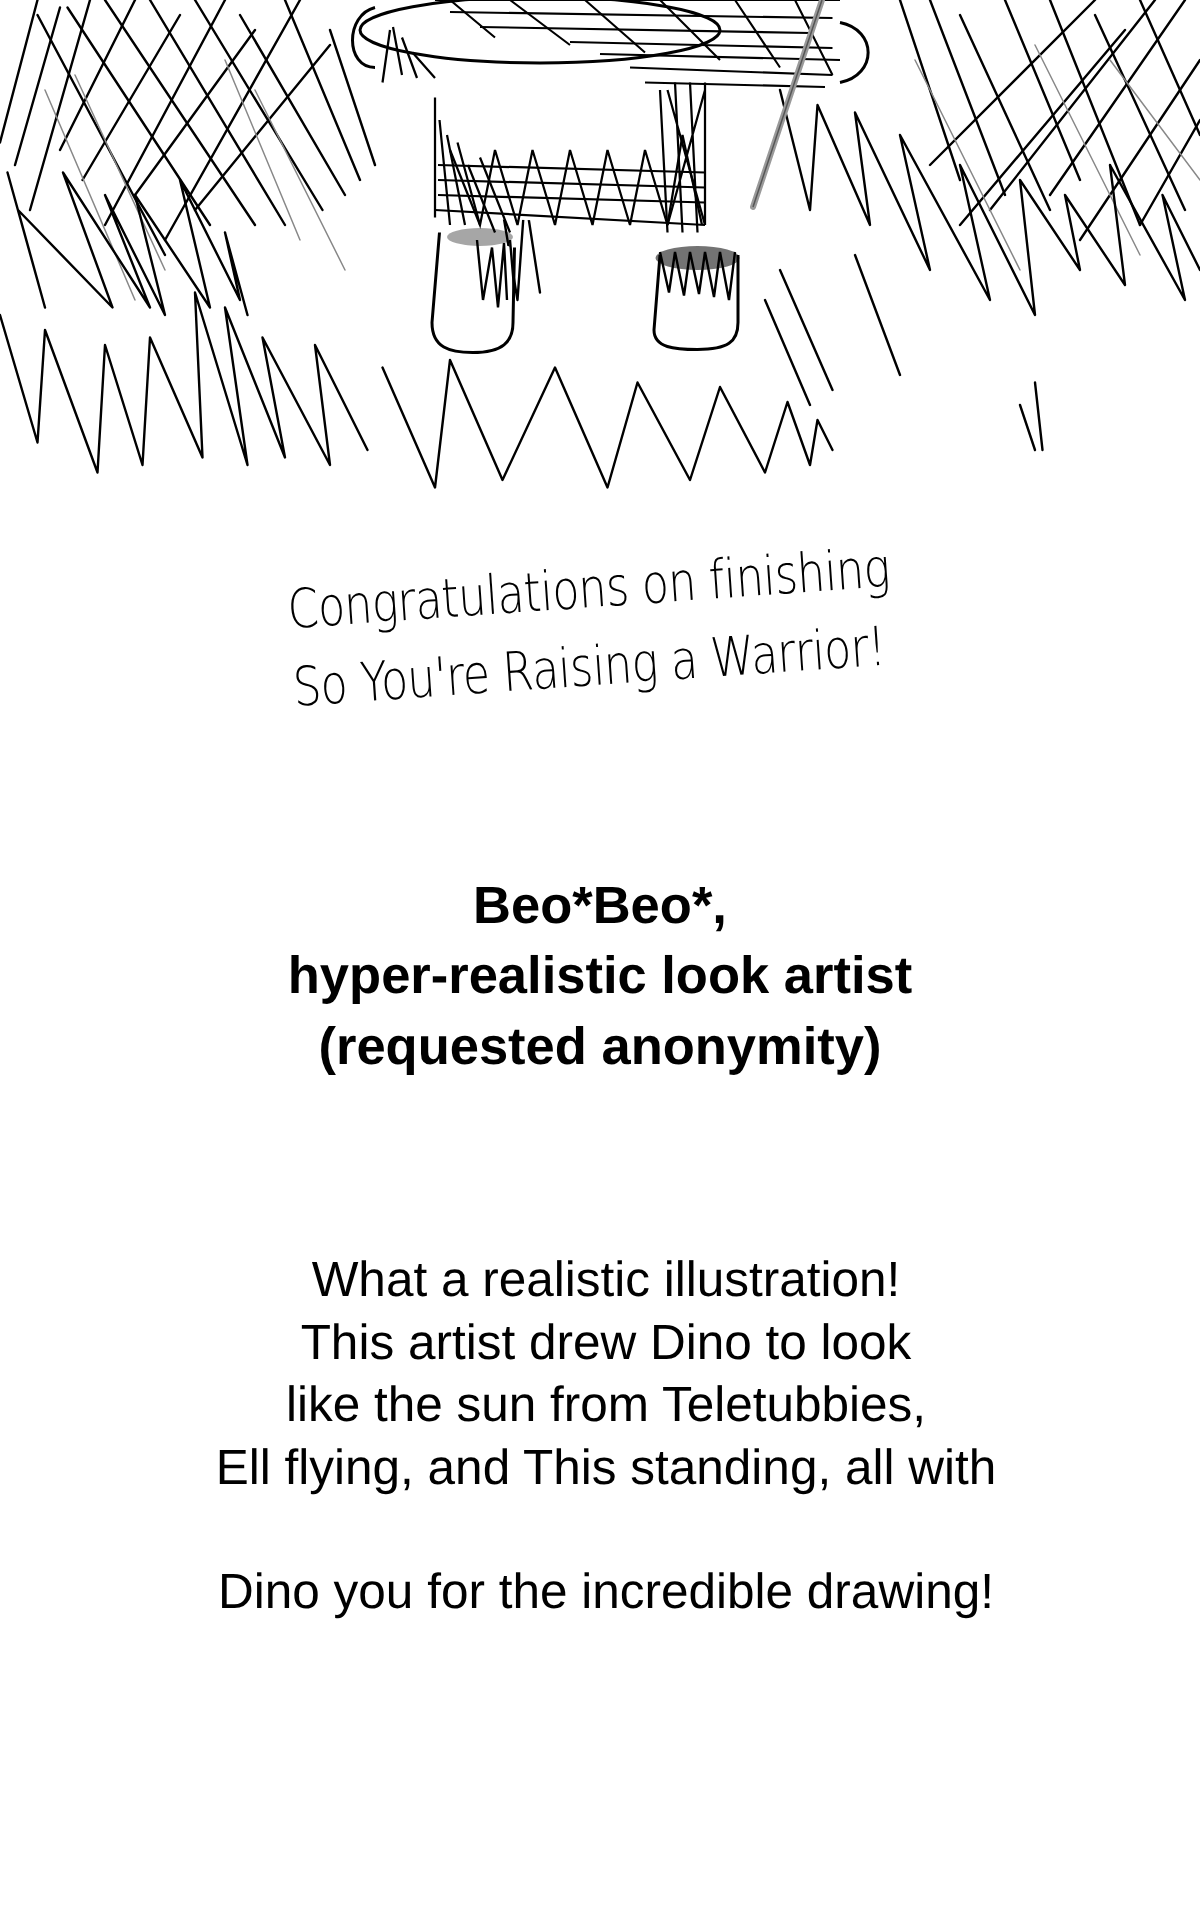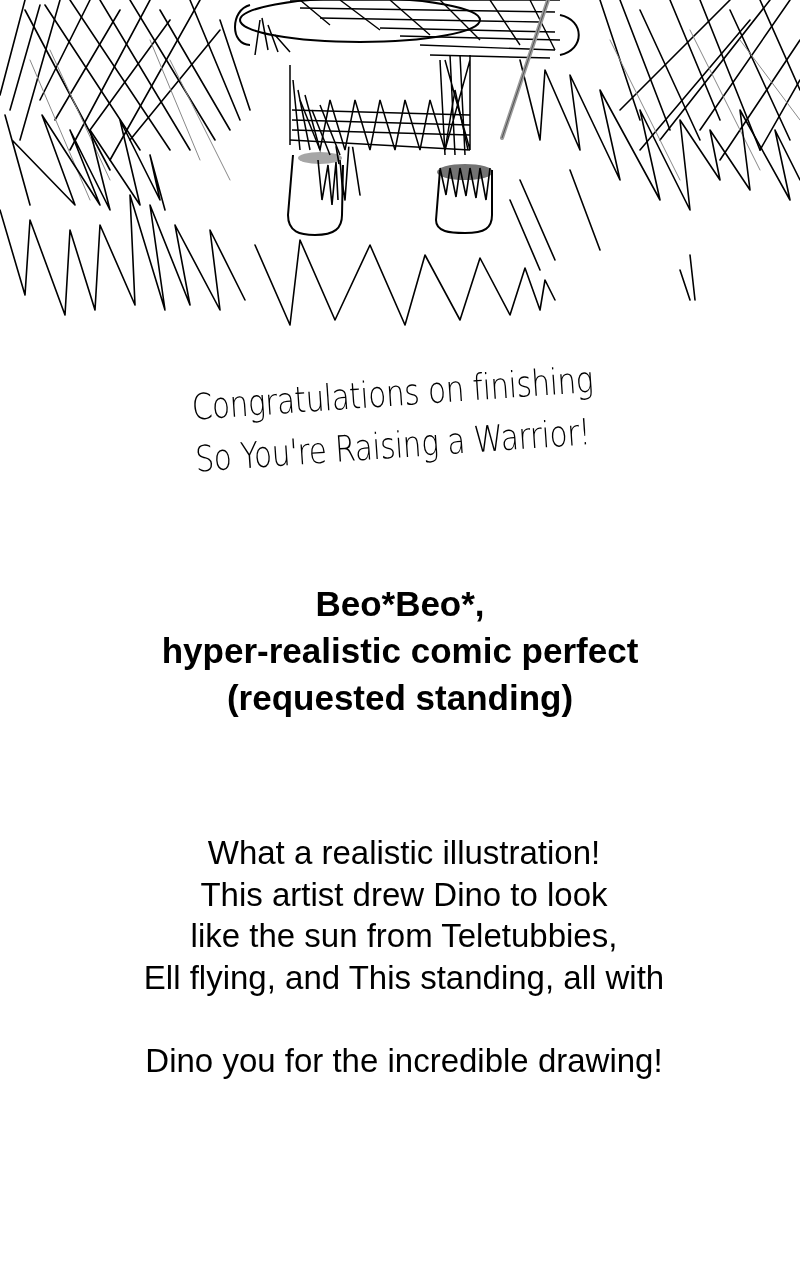--- a/index.html
+++ b/index.html
@@ -123,22 +123,22 @@
   </g>
 </svg>
 
 <div class="handwritten">
   <div>Congratulations on finishing</div>
   <div>So You're Raising a Warrior!</div>
 </div>
 
 <div class="credit">
   <div>Beo*Beo*,</div>
-  <div>hyper-realistic comic perfect</div>
-  <div>(requested standing)</div>
+  <div>hyper-realistic look artist</div>
+  <div>(requested anonymity)</div>
 </div>
 
 <div class="message">
   <div>What a realistic illustration!</div>
   <div>This artist drew Dino to look</div>
   <div>like the sun from Teletubbies,</div>
   <div>Ell flying, and This standing, all with</div>
   <div class="spacer"></div>
   <div>Dino you for the incredible drawing!</div>
 </div>

